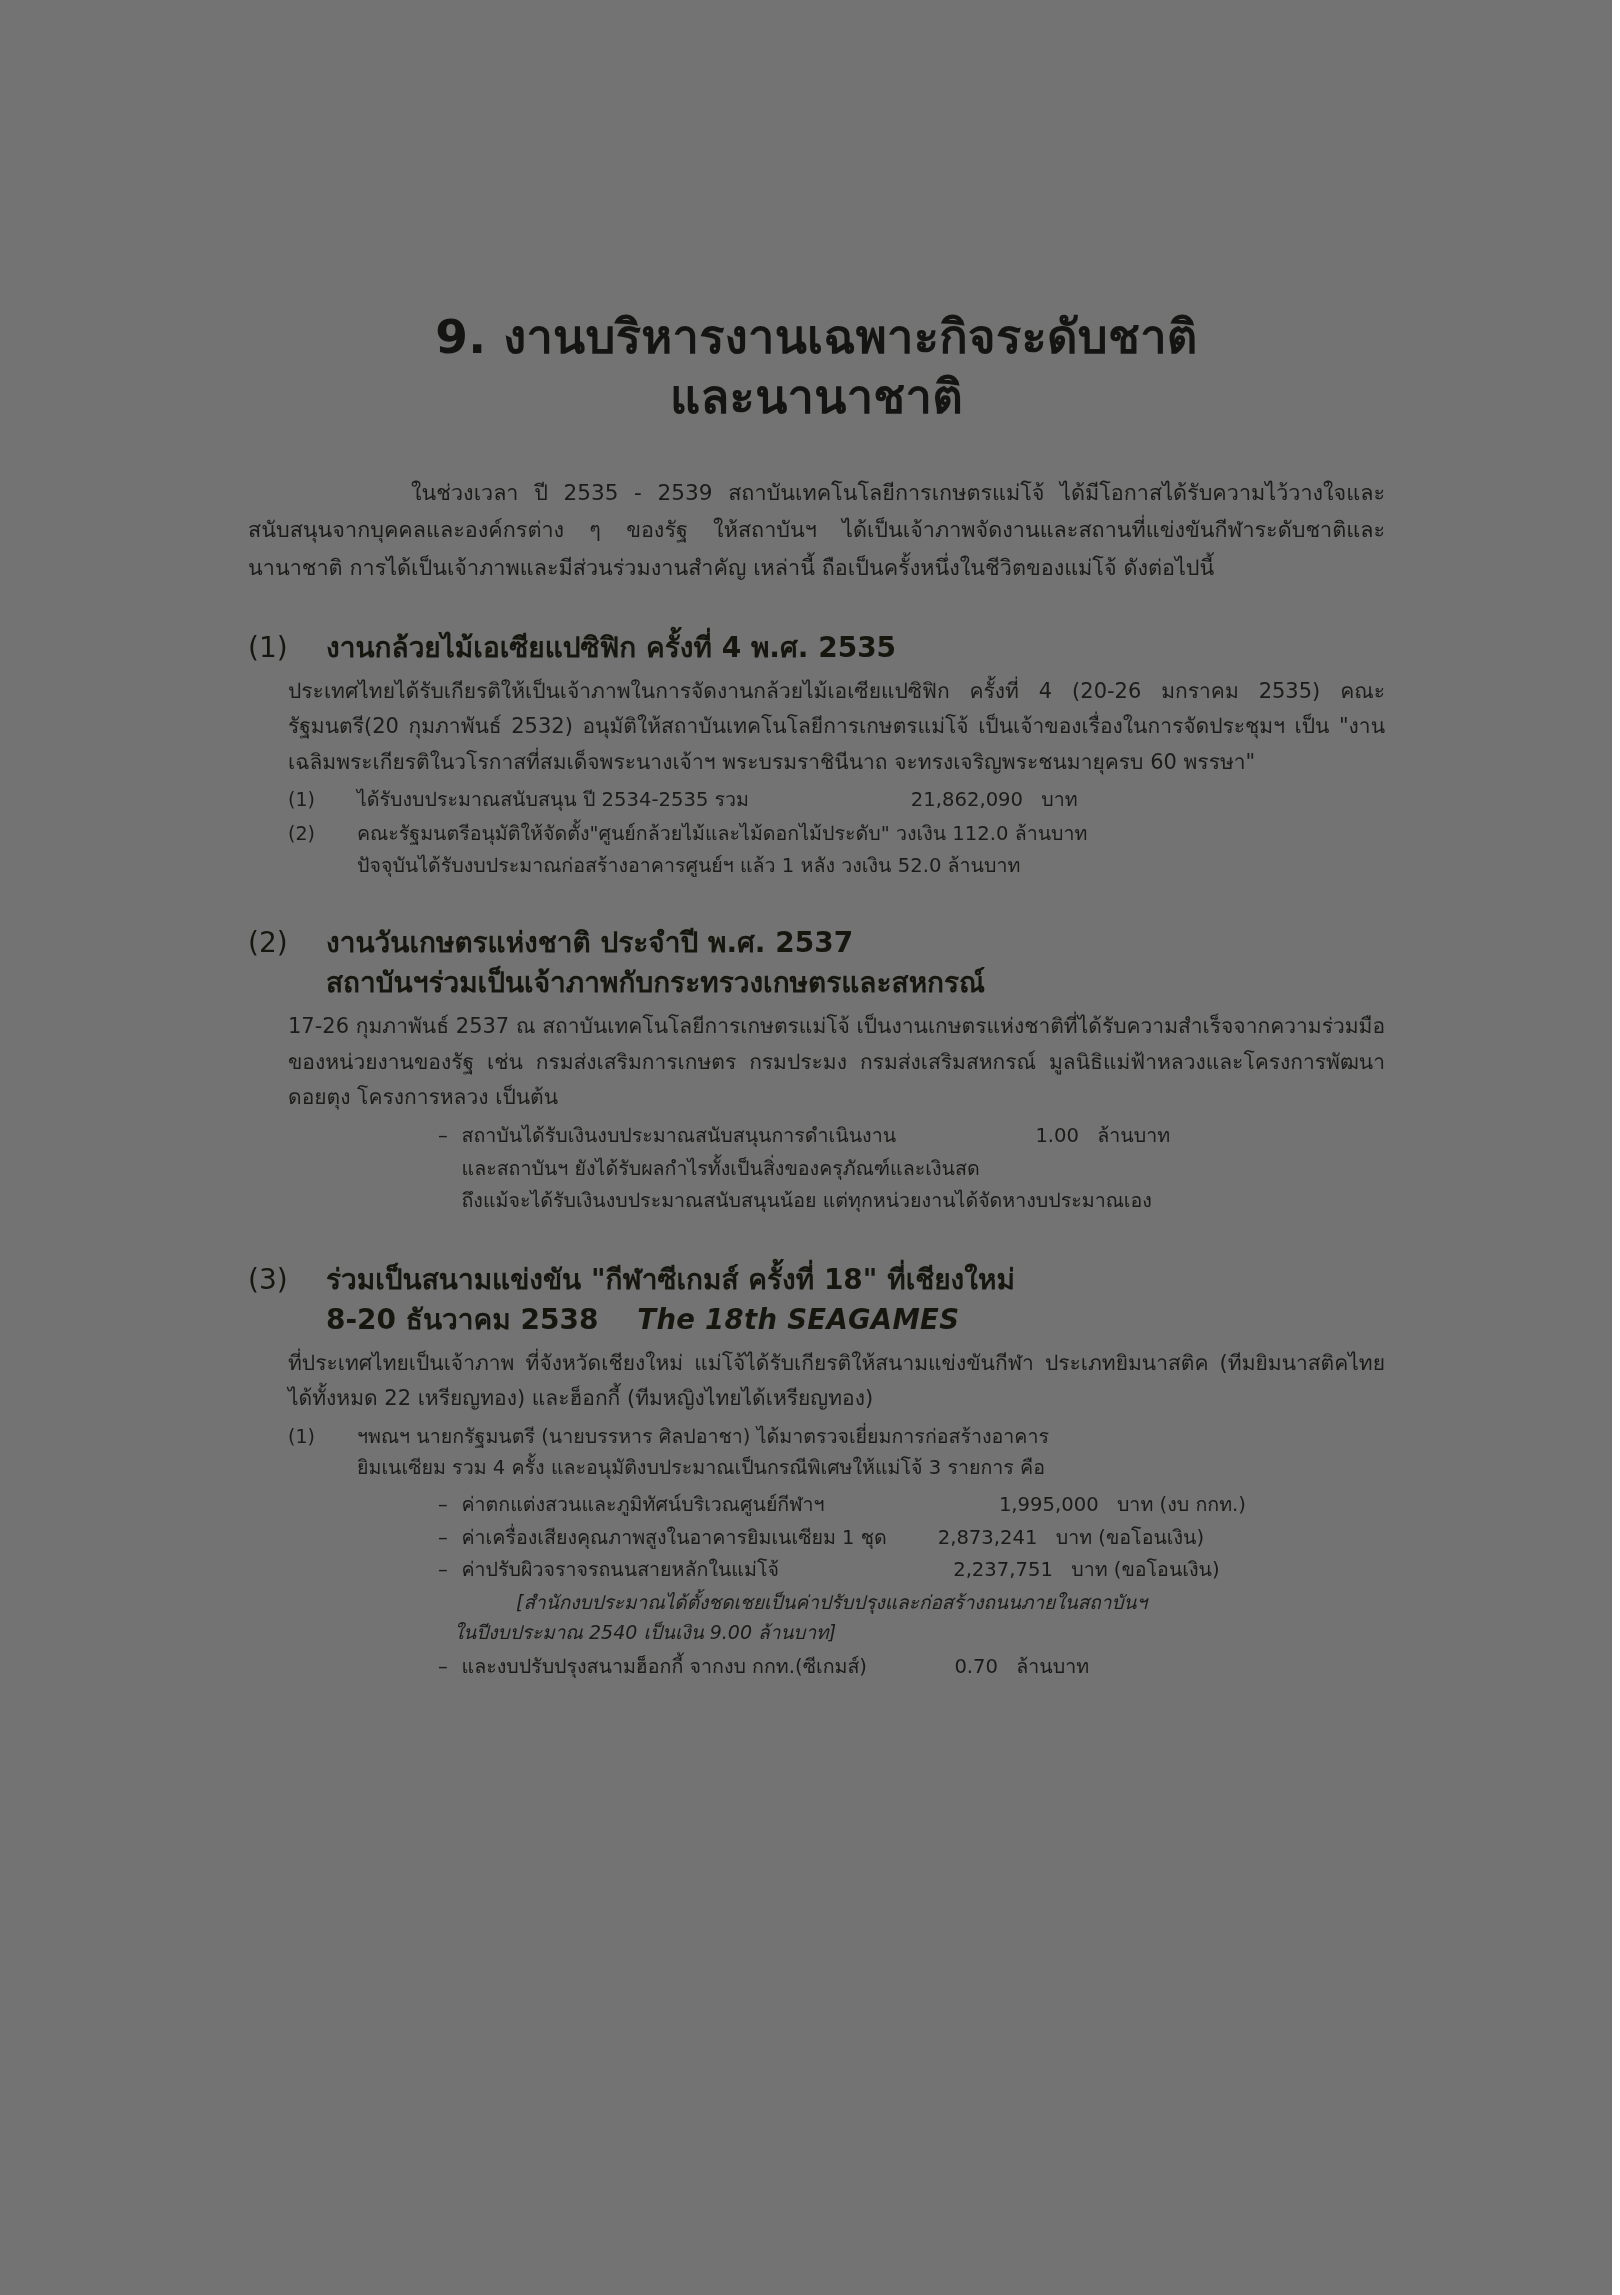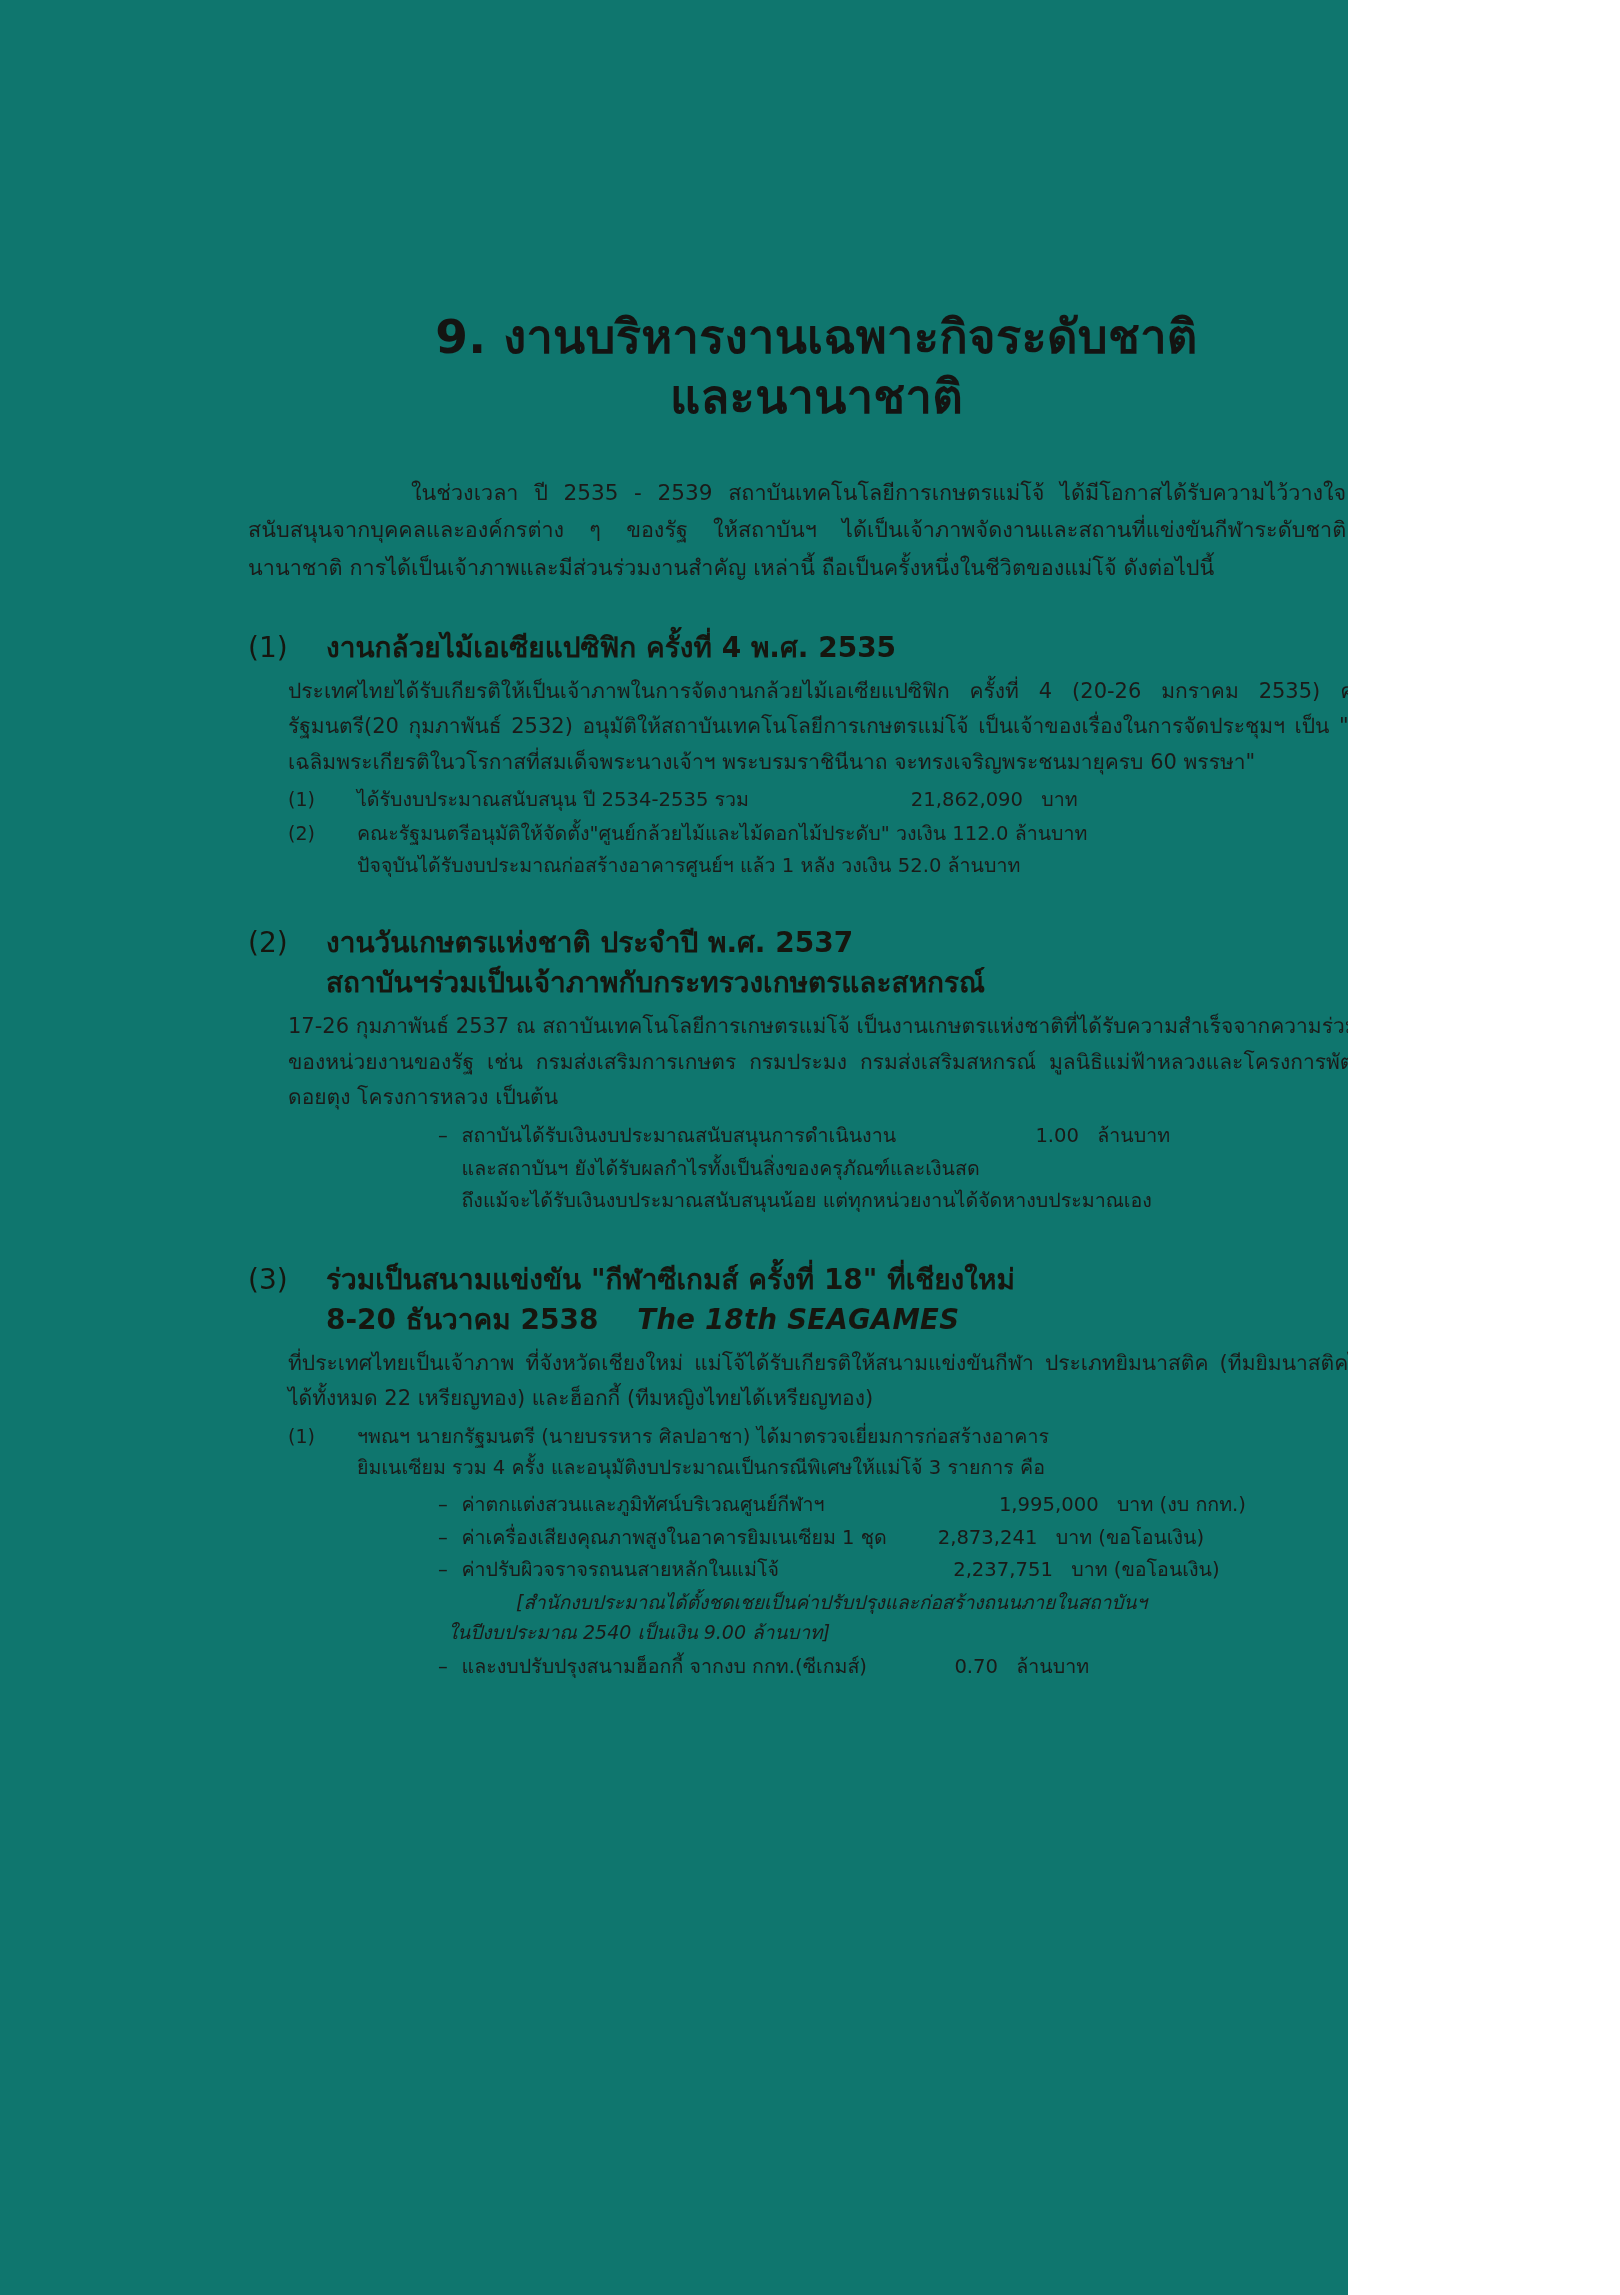--- a/index.html
+++ b/index.html
@@ -9,23 +9,23 @@
   }
   body {
     width: 1621px;
     height: 2295px;
     font-family: "DejaVu Sans", "Liberation Sans", sans-serif;
     color: #1a1a18;
     -webkit-font-smoothing: antialiased;
   }
   .page {
     position: relative;
-    width: 1348px;
+    width: 1612px;
     height: 2295px;
-    background: #0f766e;
+    background: #737373;
     overflow: hidden;
   }
   .content {
     position: absolute;
     left: 248px;
     top: 307px;
     width: 1137px;
   }
 
   
@@ -239,21 +239,21 @@
         <div class="dash-row">
           <div class="dm">–</div>
           <div class="dt"><span>ค่าเครื่องเสียงคุณภาพสูงในอาคารยิมเนเซียม 1 ชุด</span><span class="sp-s"></span><span class="amt-col" style="min-width:131px">2,873,241</span><span class="unit">บาท (ขอโอนเงิน)</span></div>
         </div>
         <div class="dash-row">
           <div class="dm">–</div>
           <div class="dt"><span>ค่าปรับผิวจราจรถนนสายหลักในแม่โจ้</span><span class="sp-l"></span><span class="amt-col">2,237,751</span><span class="unit">บาท (ขอโอนเงิน)</span></div>
         </div>
 
         <div class="note-italic">[สำนักงบประมาณได้ตั้งชดเชยเป็นค่าปรับปรุงและก่อสร้างถนนภายในสถาบันฯ</div>
-        <div class="note-italic" style="margin-left:10px">ในปีงบประมาณ 2540 เป็นเงิน 9.00 ล้านบาท]</div>
+        <div class="note-italic" style="margin-left:16px">ในปีงบประมาณ 2540 เป็นเงิน 9.00 ล้านบาท]</div>
 
         <div class="dash-row" style="margin-top:3.9px">
           <div class="dm">–</div>
           <div class="dt"><span>และงบปรับปรุงสนามฮ็อกกี้ จากงบ กกท.(ซีเกมส์)</span><span class="sp-m"></span><span class="amt-col" style="min-width:92px">0.70</span><span class="unit">ล้านบาท</span></div>
         </div>
       </div>
     </div>
 
   </div>
 </div>

